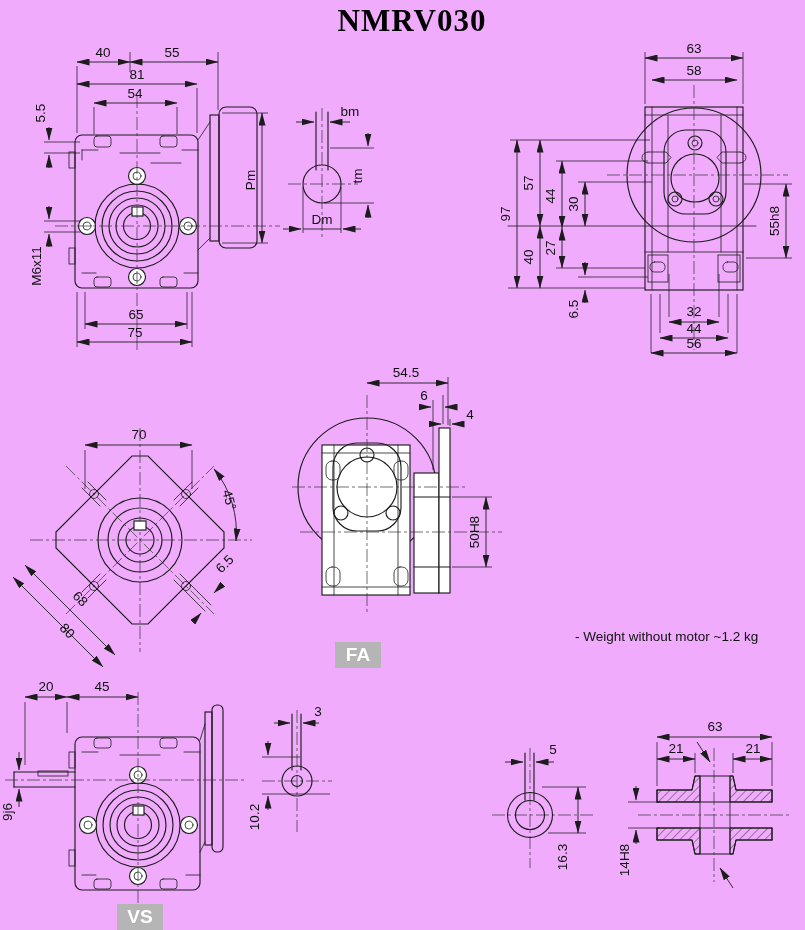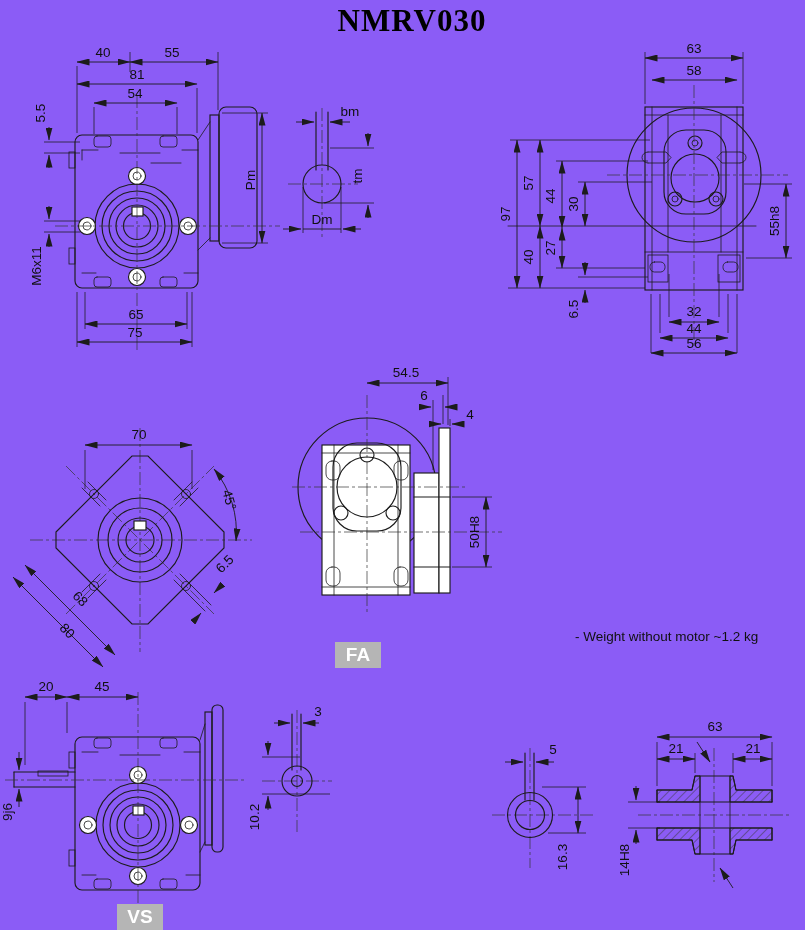--- a/index.html
+++ b/index.html
@@ -1,16 +1,16 @@
 <!DOCTYPE html>
 <html><head>
 <meta charset="utf-8">
 <style>
   html,body{margin:0;padding:0;background:#fff;}
-  #canvas{width:805px;height:930px;background:#8b5cf6;position:relative;font-family:"Liberation Sans",sans-serif;}
+  #canvas{width:805px;height:930px;background:#f0abfc;position:relative;font-family:"Liberation Sans",sans-serif;}
   .ln{fill:none;stroke:#1c1c1c;stroke-width:1.15;stroke-linecap:round;}
   .lt{fill:none;stroke:#1c1c1c;stroke-width:0.8;stroke-linecap:round;}
   .wf{fill:#ffffff;stroke:#1c1c1c;stroke-width:1.15;}
   .cl{fill:none;stroke:#333;stroke-width:0.7;stroke-dasharray:13 3 3 3;}
   .dm{fill:none;stroke:#1c1c1c;stroke-width:0.9;}
   .ex{fill:none;stroke:#1c1c1c;stroke-width:0.75;}
   .hx{fill:url(#hatch);stroke:#1c1c1c;stroke-width:1;}
   .dtx{font:13.5px "Liberation Sans",sans-serif;fill:#101010;text-anchor:middle;}
   .badge{fill:#b5b5b5;}
   .badge-tx{font:bold 19px "Liberation Sans",sans-serif;fill:#ffffff;text-anchor:middle;}

